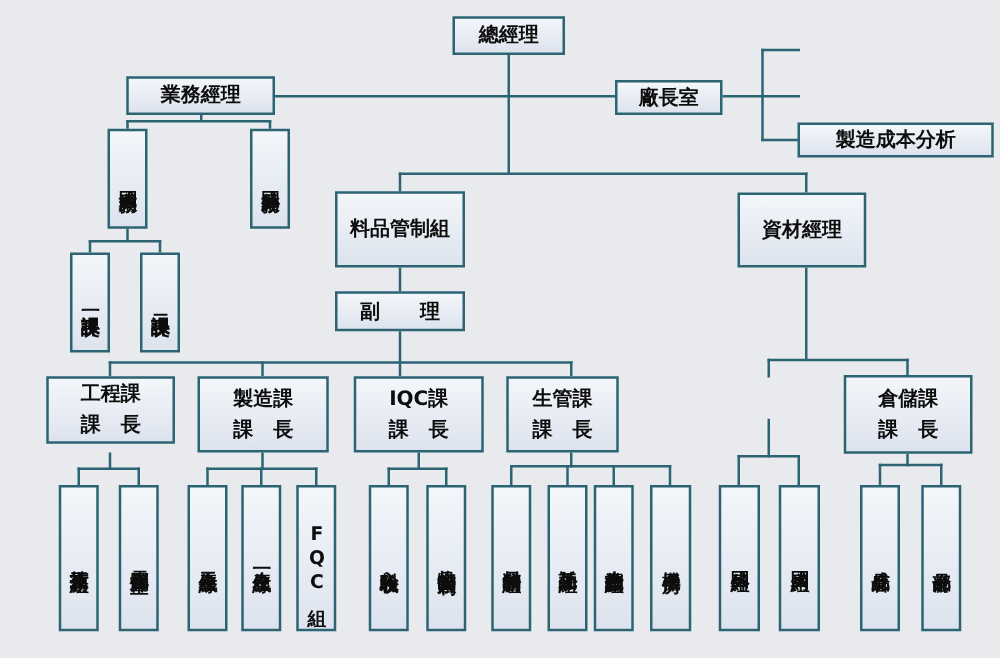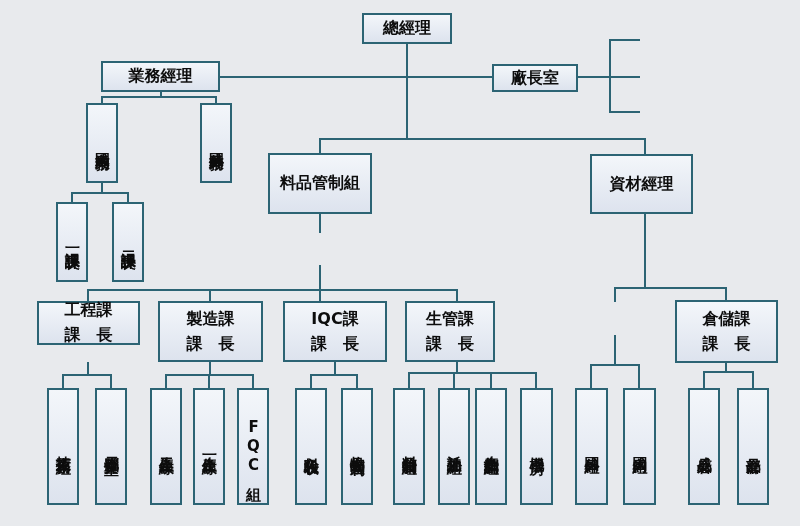--- a/index.html
+++ b/index.html
@@ -16,30 +16,32 @@
   .vl{width:2px}
 </style>
 </head>
 <body>
 
 <div class="stage">
 
   <div class="node" style="left:362px;top:13px;width:90px;height:31px">總經理</div>
   <div class="node" style="left:101px;top:61px;width:119px;height:31px">業務經理</div>
   <div class="node" style="left:492px;top:64px;width:86px;height:28px">廠長室</div>
+  <div class="node" style="left:638px;top:98px;width:157px;height:28px">製造成本分析</div>
 
   <div class="node v" style="left:86px;top:103px;width:32px;height:80px">國內業務</div>
   <div class="node v" style="left:200px;top:103px;width:32px;height:80px">國外業務</div>
   <div class="node v" style="left:56px;top:202px;width:32px;height:80px">一課課長</div>
   <div class="node v" style="left:112px;top:202px;width:32px;height:80px">二課課長</div>
 
   <div class="node" style="left:268px;top:153px;width:104px;height:61px">料品管制組</div>
+  <div class="node" style="left:268px;top:233px;width:104px;height:32px">副　　理</div>
   <div class="node" style="left:590px;top:154px;width:103px;height:60px">資材經理</div>
 
-  <div class="node" style="left:37px;top:301px;width:103px;height:44px">工程課
+  <div class="node" style="left:37px;top:301px;width:103px;height:54px">工程課
 課　長</div>
   <div class="node" style="left:158px;top:301px;width:105px;height:61px">製造課
 課　長</div>
   <div class="node" style="left:283px;top:301px;width:104px;height:61px">IQC課
 課　長</div>
   <div class="node" style="left:405px;top:301px;width:90px;height:61px">生管課
 課　長</div>
   <div class="node" style="left:675px;top:300px;width:103px;height:63px">倉儲課
 課　長</div>
 

